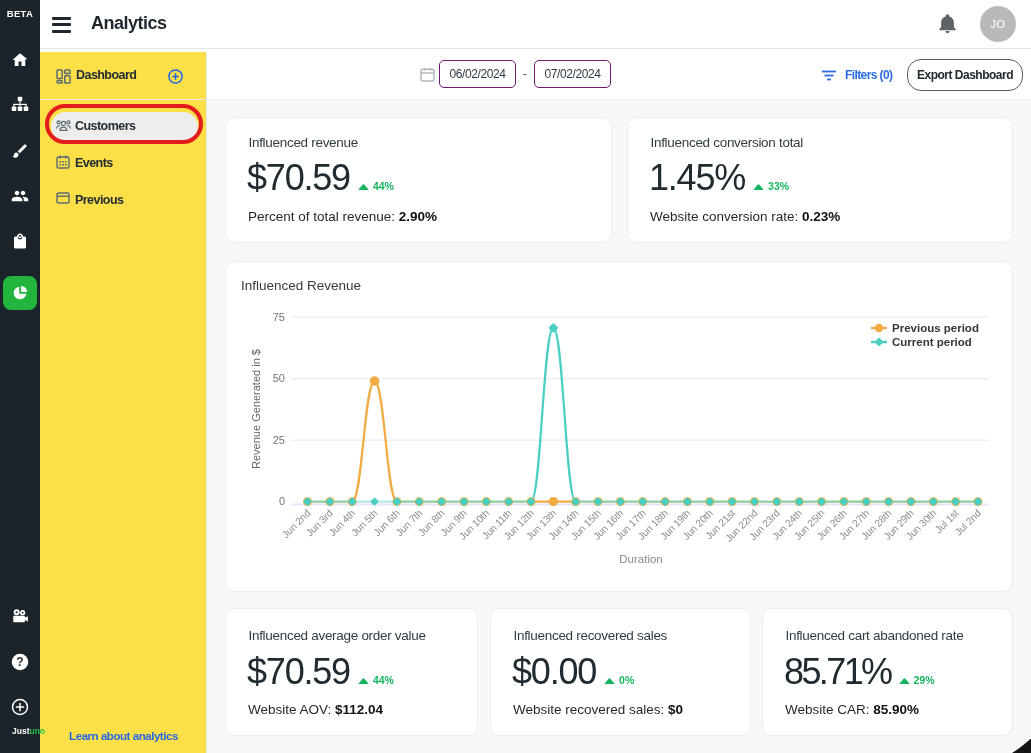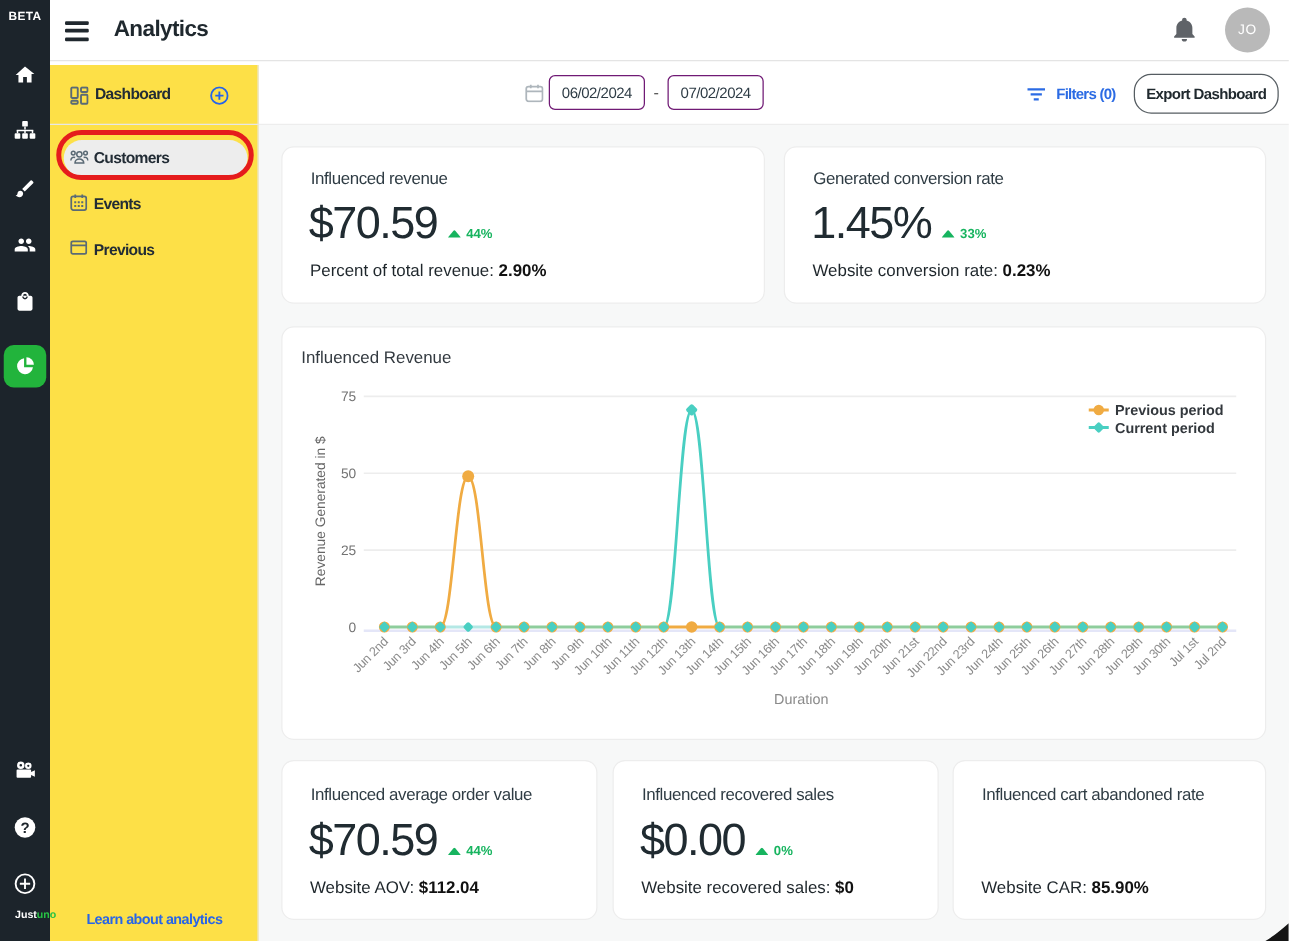--- a/index.html
+++ b/index.html
@@ -92,21 +92,21 @@
 
 <div id="content">
   <div class="card" style="left:18px; top:17px; width:387px; height:126px;">
     <div class="ct">Influenced revenue</div>
     <div class="bignum">$70.59<span class="delta"><svg width="11" height="6.5" viewBox="0 0 11 6.5">
             <path d="M4.6 0.7 Q5.5 -0.3 6.4 0.7 L10.2 5.3 Q11 6.5 9.8 6.5 L1.2 6.5 Q0 6.5 0.8 5.3 Z" fill="#17b45f"></path>
           </svg>44%</span></div>
     <div class="cs">Percent of total revenue: <b>2.90%</b></div>
   </div>
   <div class="card" style="left:420px; top:17px; width:386px; height:126px;">
-    <div class="ct">Generated conversion rate</div>
+    <div class="ct">Influenced conversion total</div>
     <div class="bignum">1.45%<span class="delta"><svg width="11" height="6.5" viewBox="0 0 11 6.5">
             <path d="M4.6 0.7 Q5.5 -0.3 6.4 0.7 L10.2 5.3 Q11 6.5 9.8 6.5 L1.2 6.5 Q0 6.5 0.8 5.3 Z" fill="#17b45f"></path>
           </svg>33%</span></div>
     <div class="cs">Website conversion rate: <b>0.23%</b></div>
   </div>
 
   <div class="card" id="chartcard">
     <div id="charttitle">Influenced Revenue</div>
     <svg class="abs" style="left:0;top:0;" width="788" height="331" viewBox="0 0 788 331" font-family="&quot;Liberation Sans&quot;, sans-serif">
 <line x1="65" y1="242.5" x2="763" y2="242.5" stroke="#e4e6f8" stroke-width="2"></line>
@@ -237,20 +237,23 @@
   </div>
   <div class="card b" style="left:283px; top:508px; width:261px; height:128px;">
     <div class="ct">Influenced recovered sales</div>
     <div class="bignum">$0.00<span class="delta"><svg width="11" height="6.5" viewBox="0 0 11 6.5">
             <path d="M4.6 0.7 Q5.5 -0.3 6.4 0.7 L10.2 5.3 Q11 6.5 9.8 6.5 L1.2 6.5 Q0 6.5 0.8 5.3 Z" fill="#17b45f"></path>
           </svg>0%</span></div>
     <div class="cs">Website recovered sales: <b>$0</b></div>
   </div>
   <div class="card b" style="left:555px; top:508px; width:251px; height:128px;">
     <div class="ct">Influenced cart abandoned rate</div>
+    <div class="bignum" style="letter-spacing:-2.6px;">85.71%<span class="delta"><svg width="11" height="6.5" viewBox="0 0 11 6.5">
+            <path d="M4.6 0.7 Q5.5 -0.3 6.4 0.7 L10.2 5.3 Q11 6.5 9.8 6.5 L1.2 6.5 Q0 6.5 0.8 5.3 Z" fill="#17b45f"></path>
+          </svg>29%</span></div>
     <div class="cs">Website CAR: <b>85.90%</b></div>
   </div>
 </div>
 
 <div id="sidenav">
   <div id="dashrow">
     <svg class="abs" style="left:16px;top:17px;" width="15" height="15" viewBox="0 0 15 15">
       <rect x="1" y="1" width="5.2" height="8.4" rx="0.8" fill="none" stroke="#5a6a75" stroke-width="1.5"></rect>
       <rect x="1" y="11.6" width="5.2" height="2.4" rx="0.8" fill="none" stroke="#5a6a75" stroke-width="1.5"></rect>
       <rect x="8.8" y="1" width="5.2" height="3.6" rx="0.8" fill="none" stroke="#5a6a75" stroke-width="1.5"></rect>

